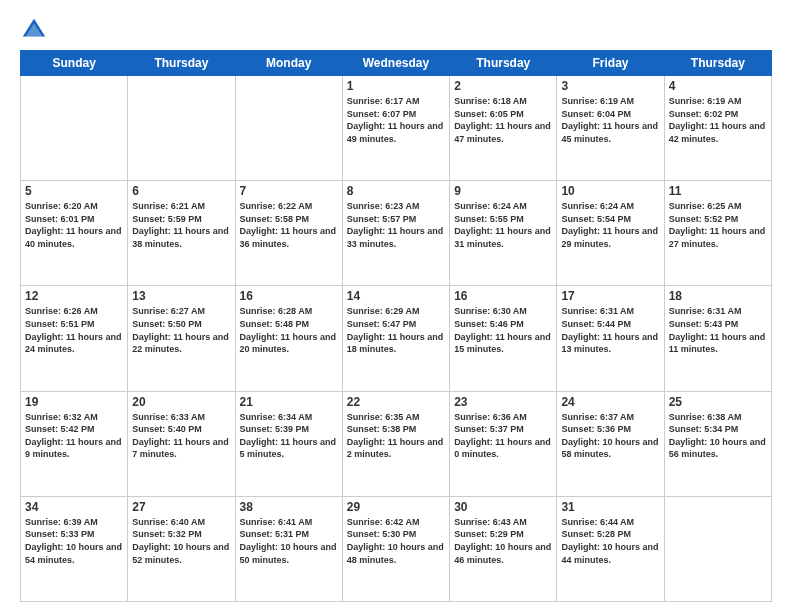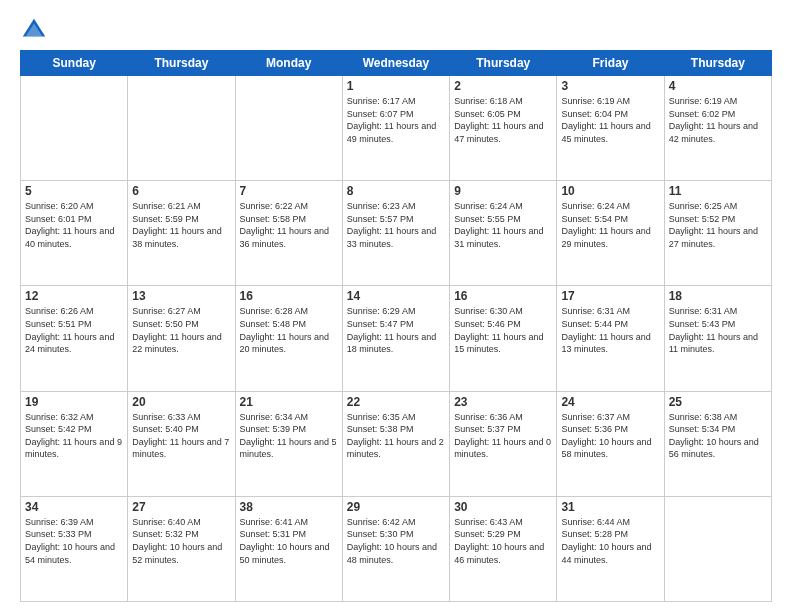--- a/index.html
+++ b/index.html
@@ -78,20 +78,21 @@
     .day-number {
       font-size: 12px;
       font-weight: bold;
       display: block;
       margin-bottom: 2px;
     }
     .day-info {
       font-size: 9px;
       line-height: 1.4;
       color: #333;
+      font-weight: bold;
     }
     .empty-cell {
       background: #f9f9f9;
     }
     .week-row td {
       background: #fff;
     }
     .week-row:nth-child(odd) td {
       background: #fff;
     }

